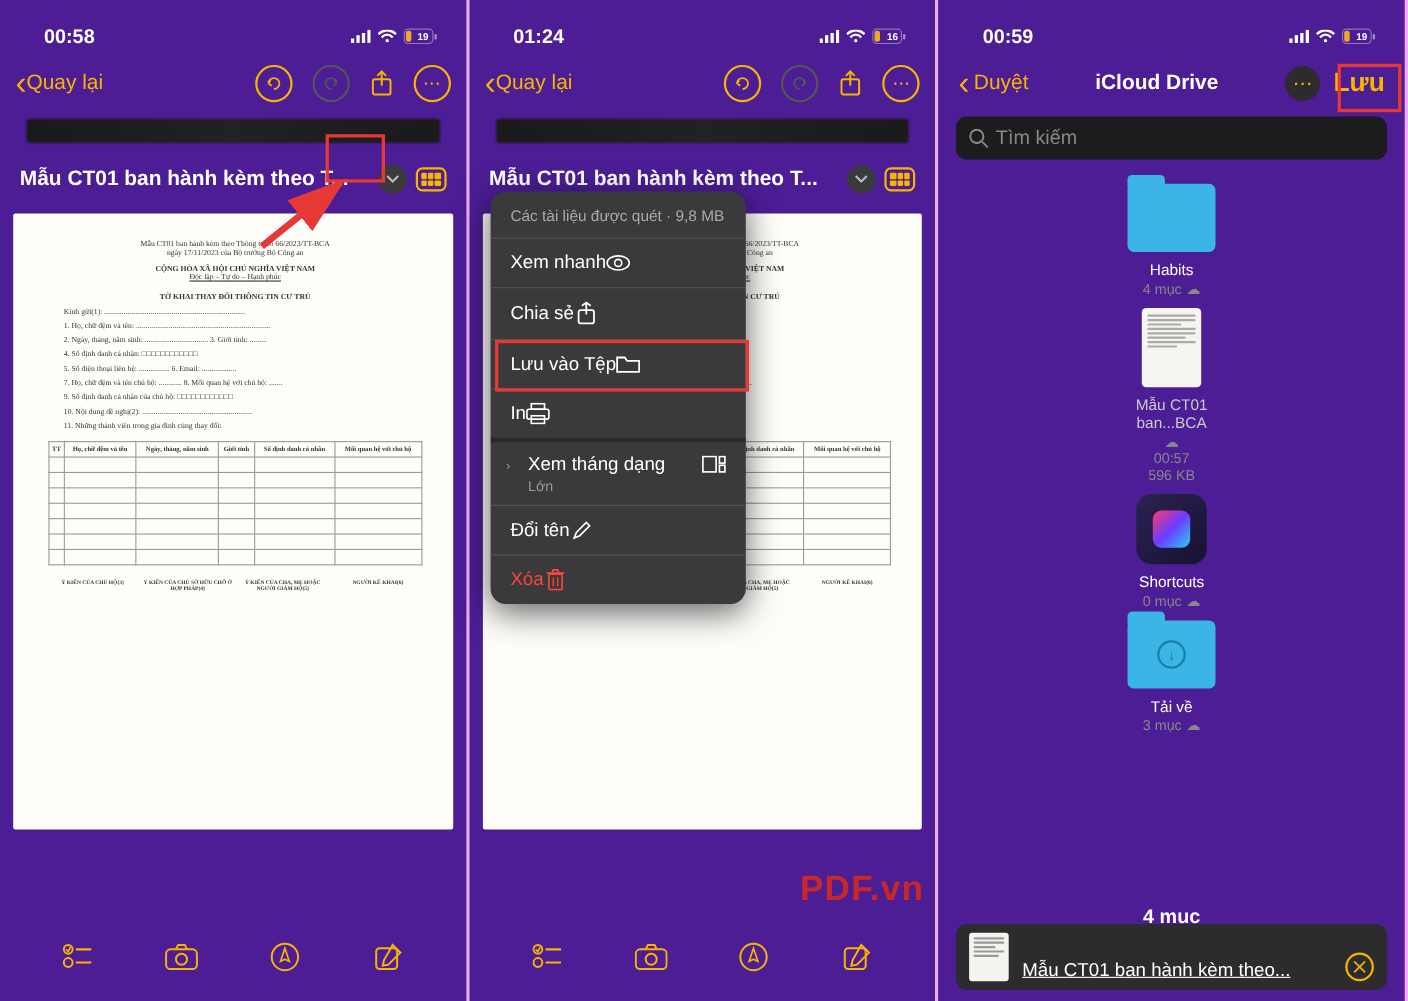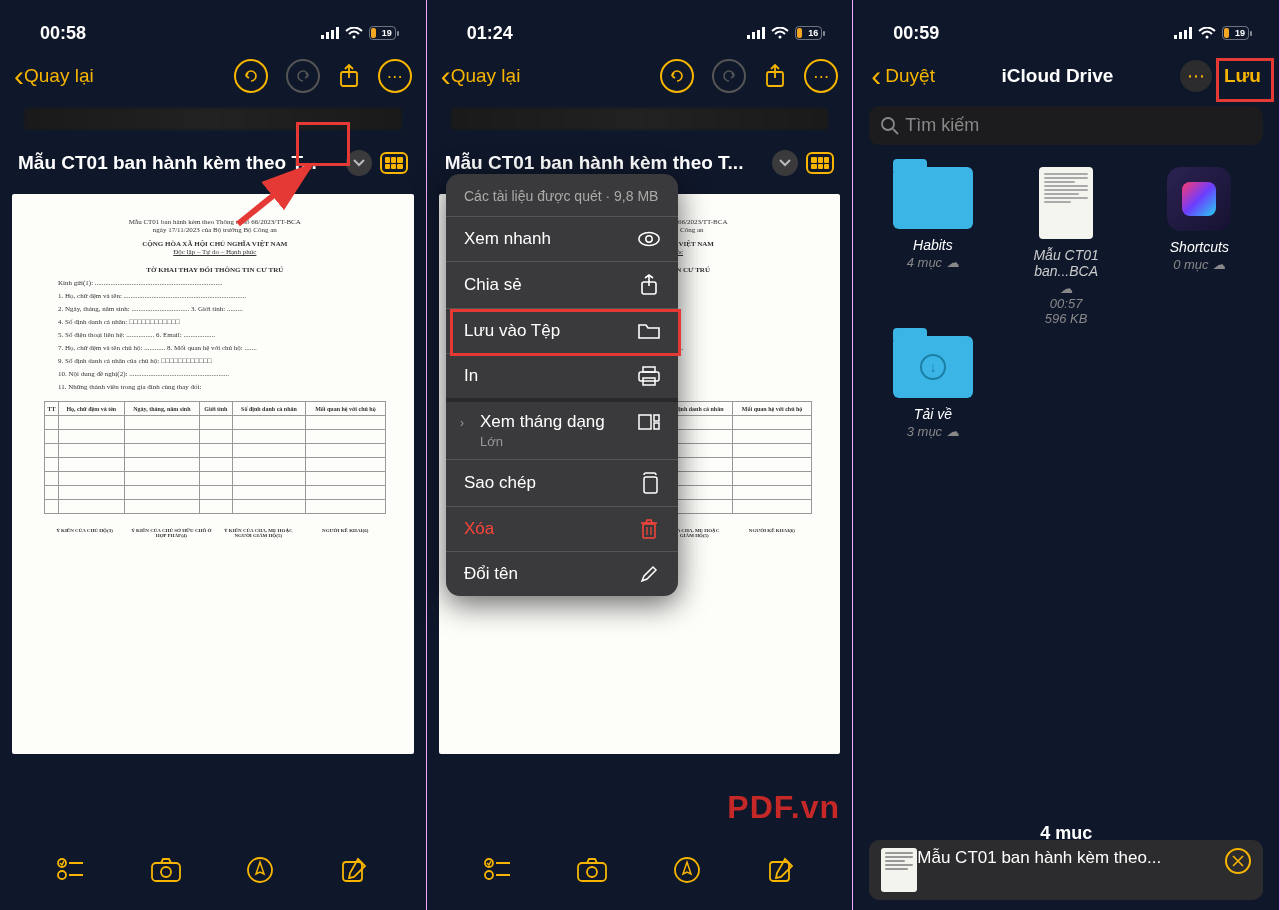--- a/index.html
+++ b/index.html
@@ -8,23 +8,23 @@
       width: 1280px;
       height: 910px;
       display: flex;
       font-family: -apple-system, "SF Pro Text", "Helvetica Neue", Arial, sans-serif;
       overflow: hidden;
       color: #fff;
     }
     .phone {
       width: 426.66px;
       height: 910px;
-      background: #0f172a;
+      background: #4c1d95;
       position: relative;
-      border-right: 1px solid #f0abfc;
+      border-right: 3px solid #f0abfc;
     }
     .status-bar {
       display: flex;
       justify-content: space-between;
       align-items: center;
       padding: 16px 30px 2px 40px;
       font-size: 18px;
       font-weight: 600;
       color: #fff;
       height: 52px;
@@ -124,48 +124,48 @@
       left: 446px; top: 174px;
       width: 232px;
       z-index: 40;
       overflow: hidden;
       box-shadow: 0 8px 30px rgba(0,0,0,0.6);
     }
     .popup-header {
       color: #aaa; font-size: 14px; padding: 14px 18px 12px;
     }
     .popup-item {
-      display: flex; justify-content: space-between; align-items: center;
+      display: flex; align-items: center;
       padding: 12px 18px; border-top: 0.5px solid #555; color: #fff; font-size: 17px;
     }
     .popup-item.sub { flex-direction: column; align-items: flex-start; gap: 2px; padding: 10px 18px 10px 34px; position: relative; }
     .popup-item.sub .sub-lbl { color: #999; font-size: 13px; }
     .popup-item.red { color: #ff453a; }
     .pop-ic { width: 22px; display: flex; justify-content: center; align-items: center; }
     .sub-chev { position: absolute; left: 14px; top: 14px; color: #999; font-size: 12px; }
     
     .nav3 { display: flex; align-items: center; padding: 8px 18px; }
     .nav3 .back { color: #f7b500; display: flex; align-items: center; font-size: 19px; gap: 4px; }
     .nav3 .title { flex: 1; text-align: center; font-size: 19px; font-weight: 600; }
     .menu-circ {
       width: 32px; height: 32px; border-radius: 50%; background: #2c2c2e;
       color: #f7b500; display:flex; align-items:center; justify-content:center; font-size: 18px;
     }
-    .save-btn { color: #f7b500; font-size: 19px; font-weight: 600; margin-left: 12px; }
+    .save-btn { color: #f7b500; font-size: 24px; font-weight: 600; margin-left: 12px; }
     .search-bar {
       margin: 6px 16px 12px;
       background: #1c1c1e;
       border-radius: 10px;
       display: flex; align-items: center; gap: 6px;
       padding: 9px 12px; color: #888;
       font-size: 18px;
     }
     .grid {
-      display: grid; grid-template-columns: 1fr 1fr 1fr;
-      gap: 10px 10px; padding: 10px 18px; font-style: italic;
+      display: grid; grid-template-columns: 1fr;
+      gap: 10px 10px; padding: 10px 18px;
     }
     .g-item { display: flex; flex-direction: column; align-items: center; text-align: center; }
     .folder { width: 80px; height: 62px; background: #3bb4e6; border-radius: 6px; position: relative; margin-bottom: 8px; }
     .folder::before { content:''; position: absolute; top: -8px; left: 0; width: 34px; height: 12px; background: #3bb4e6; border-radius: 4px 4px 0 0; }
     .dl-icon { position:absolute; inset:0; display:flex; align-items:center; justify-content:center; }
     .dl-icon span { width: 26px; height: 26px; border: 2.5px solid #1b7fa5; border-radius: 50%; display:flex; align-items:center; justify-content:center; color:#1b7fa5; font-size:14px; }
     .sc-app { width: 64px; height: 64px; border-radius: 14px; background: linear-gradient(135deg,#2b2252,#171232); display:flex; align-items:center; justify-content:center; margin-bottom: 8px; }
     .sc-inner { width: 34px; height: 34px; border-radius: 8px; background: linear-gradient(135deg,#ff3a6d,#6d3cff,#25d0ef); }
     .doc-thumb {
       width: 54px; height: 72px; background: #f5f5f0; border-radius: 4px; margin-bottom: 8px;
@@ -174,22 +174,22 @@
     .doc-thumb span { background: #aaa; height: 2px; border-radius: 1px; }
     .g-name { font-size: 14px; color: #fff; margin-bottom: 2px; max-width: 110px; }
     .g-sub { font-size: 13px; color: #888; display: flex; align-items: center; gap: 4px; justify-content: center; }
     .footer-info {
       position: absolute; bottom: 66px; left: 0; right: 0; text-align: center;
     }
     .footer-info .ct { font-size: 18px; font-weight: 600; }
     .footer-info .sb { font-size: 15px; color: #999; margin-top: 2px; }
     .edit-bar {
       position: absolute; bottom: 10px; left: 16px; right: 16px;
-      display: flex; align-items: flex-start; 
-      background: #2c2c2e; border-radius: 10px; padding: 8px 12px;
+      display: flex; align-items: flex-end; gap: 12px;
+      background: #2c2c2e; border-radius: 10px; padding: 8px 12px; text-decoration: underline;
     }
     .ed-thumb { width: 36px; height: 44px; background: #f4f4ee; border-radius: 3px; display:flex; flex-direction:column; padding:4px; gap:2px; }
     .ed-thumb span { height: 2px; background: #999; border-radius: 1px; }
     .ed-name { flex: 1; color: #fff; font-size: 17px; white-space: nowrap; overflow: hidden; text-overflow: ellipsis; }
     .ed-clear { width: 26px; height: 26px; border: 2px solid #f7b500; border-radius: 50%; display:flex; align-items:center; justify-content:center; color:#f7b500; font-size:12px; }
     .watermark {
       position: absolute; bottom: 84px; right: 440px; color: #c62828; font-size: 32px; font-weight: 800;
       letter-spacing: 1px; z-index: 45;
     }
     .watermark::after { content: 'PDF.vn'; }
@@ -644,45 +644,36 @@
           <svg width="22" height="16" viewBox="0 0 22 16">
             <rect x="1" y="1" width="12" height="14" fill="none" stroke="#fff" stroke-width="1.5"></rect>
             <rect x="16" y="1" width="5" height="6" fill="none" stroke="#fff" stroke-width="1.5"></rect>
             <rect x="16" y="9" width="5" height="6" fill="none" stroke="#fff" stroke-width="1.5"></rect>
           </svg>
         </span>
     </div>
     <span class="sub-lbl">Lớn</span>
   </div>
   <div class="popup-item">
-    <span>Sao chép</span>
+    <span>Đổi tên</span>
     <span class="pop-ic">
-        <svg width="20" height="22" viewBox="0 0 20 22">
-          <rect x="5" y="5" width="13" height="16" rx="2" fill="none" stroke="#fff" stroke-width="1.5"></rect>
-          <path d="M5,3 A2,2 0 0,1 7,1 L15,1 A2,2 0 0,1 17,3" fill="none" stroke="#fff" stroke-width="1.5"></path>
+        <svg width="18" height="18" viewBox="0 0 18 18">
+          <path d="M2,16 L4,11 L13,2 L16,5 L7,14 Z" fill="none" stroke="#fff" stroke-width="1.5"></path>
         </svg>
       </span>
   </div>
   <div class="popup-item red">
     <span>Xóa</span>
     <span class="pop-ic">
         <svg width="18" height="20" viewBox="0 0 18 20">
           <rect x="3" y="5" width="12" height="14" rx="1" fill="none" stroke="#ff453a" stroke-width="1.5"></rect>
           <line x1="1" y1="4" x2="17" y2="4" stroke="#ff453a" stroke-width="1.5"></line>
           <path d="M6,4 L7,1 L11,1 L12,4" fill="none" stroke="#ff453a" stroke-width="1.5"></path>
           <line x1="7" y1="8" x2="7" y2="16" stroke="#ff453a" stroke-width="1.2"></line>
           <line x1="11" y1="8" x2="11" y2="16" stroke="#ff453a" stroke-width="1.2"></line>
-        </svg>
-      </span>
-  </div>
-  <div class="popup-item">
-    <span>Đổi tên</span>
-    <span class="pop-ic">
-        <svg width="18" height="18" viewBox="0 0 18 18">
-          <path d="M2,16 L4,11 L13,2 L16,5 L7,14 Z" fill="none" stroke="#fff" stroke-width="1.5"></path>
         </svg>
       </span>
   </div>
 </div>
 <div class="highlight-box" style="left:450px;top:309px;width:231px;height:47px;"></div>
 
 <div class="phone">
   <div class="status-bar">
     <span>00:59</span>
     <div class="status-right">

